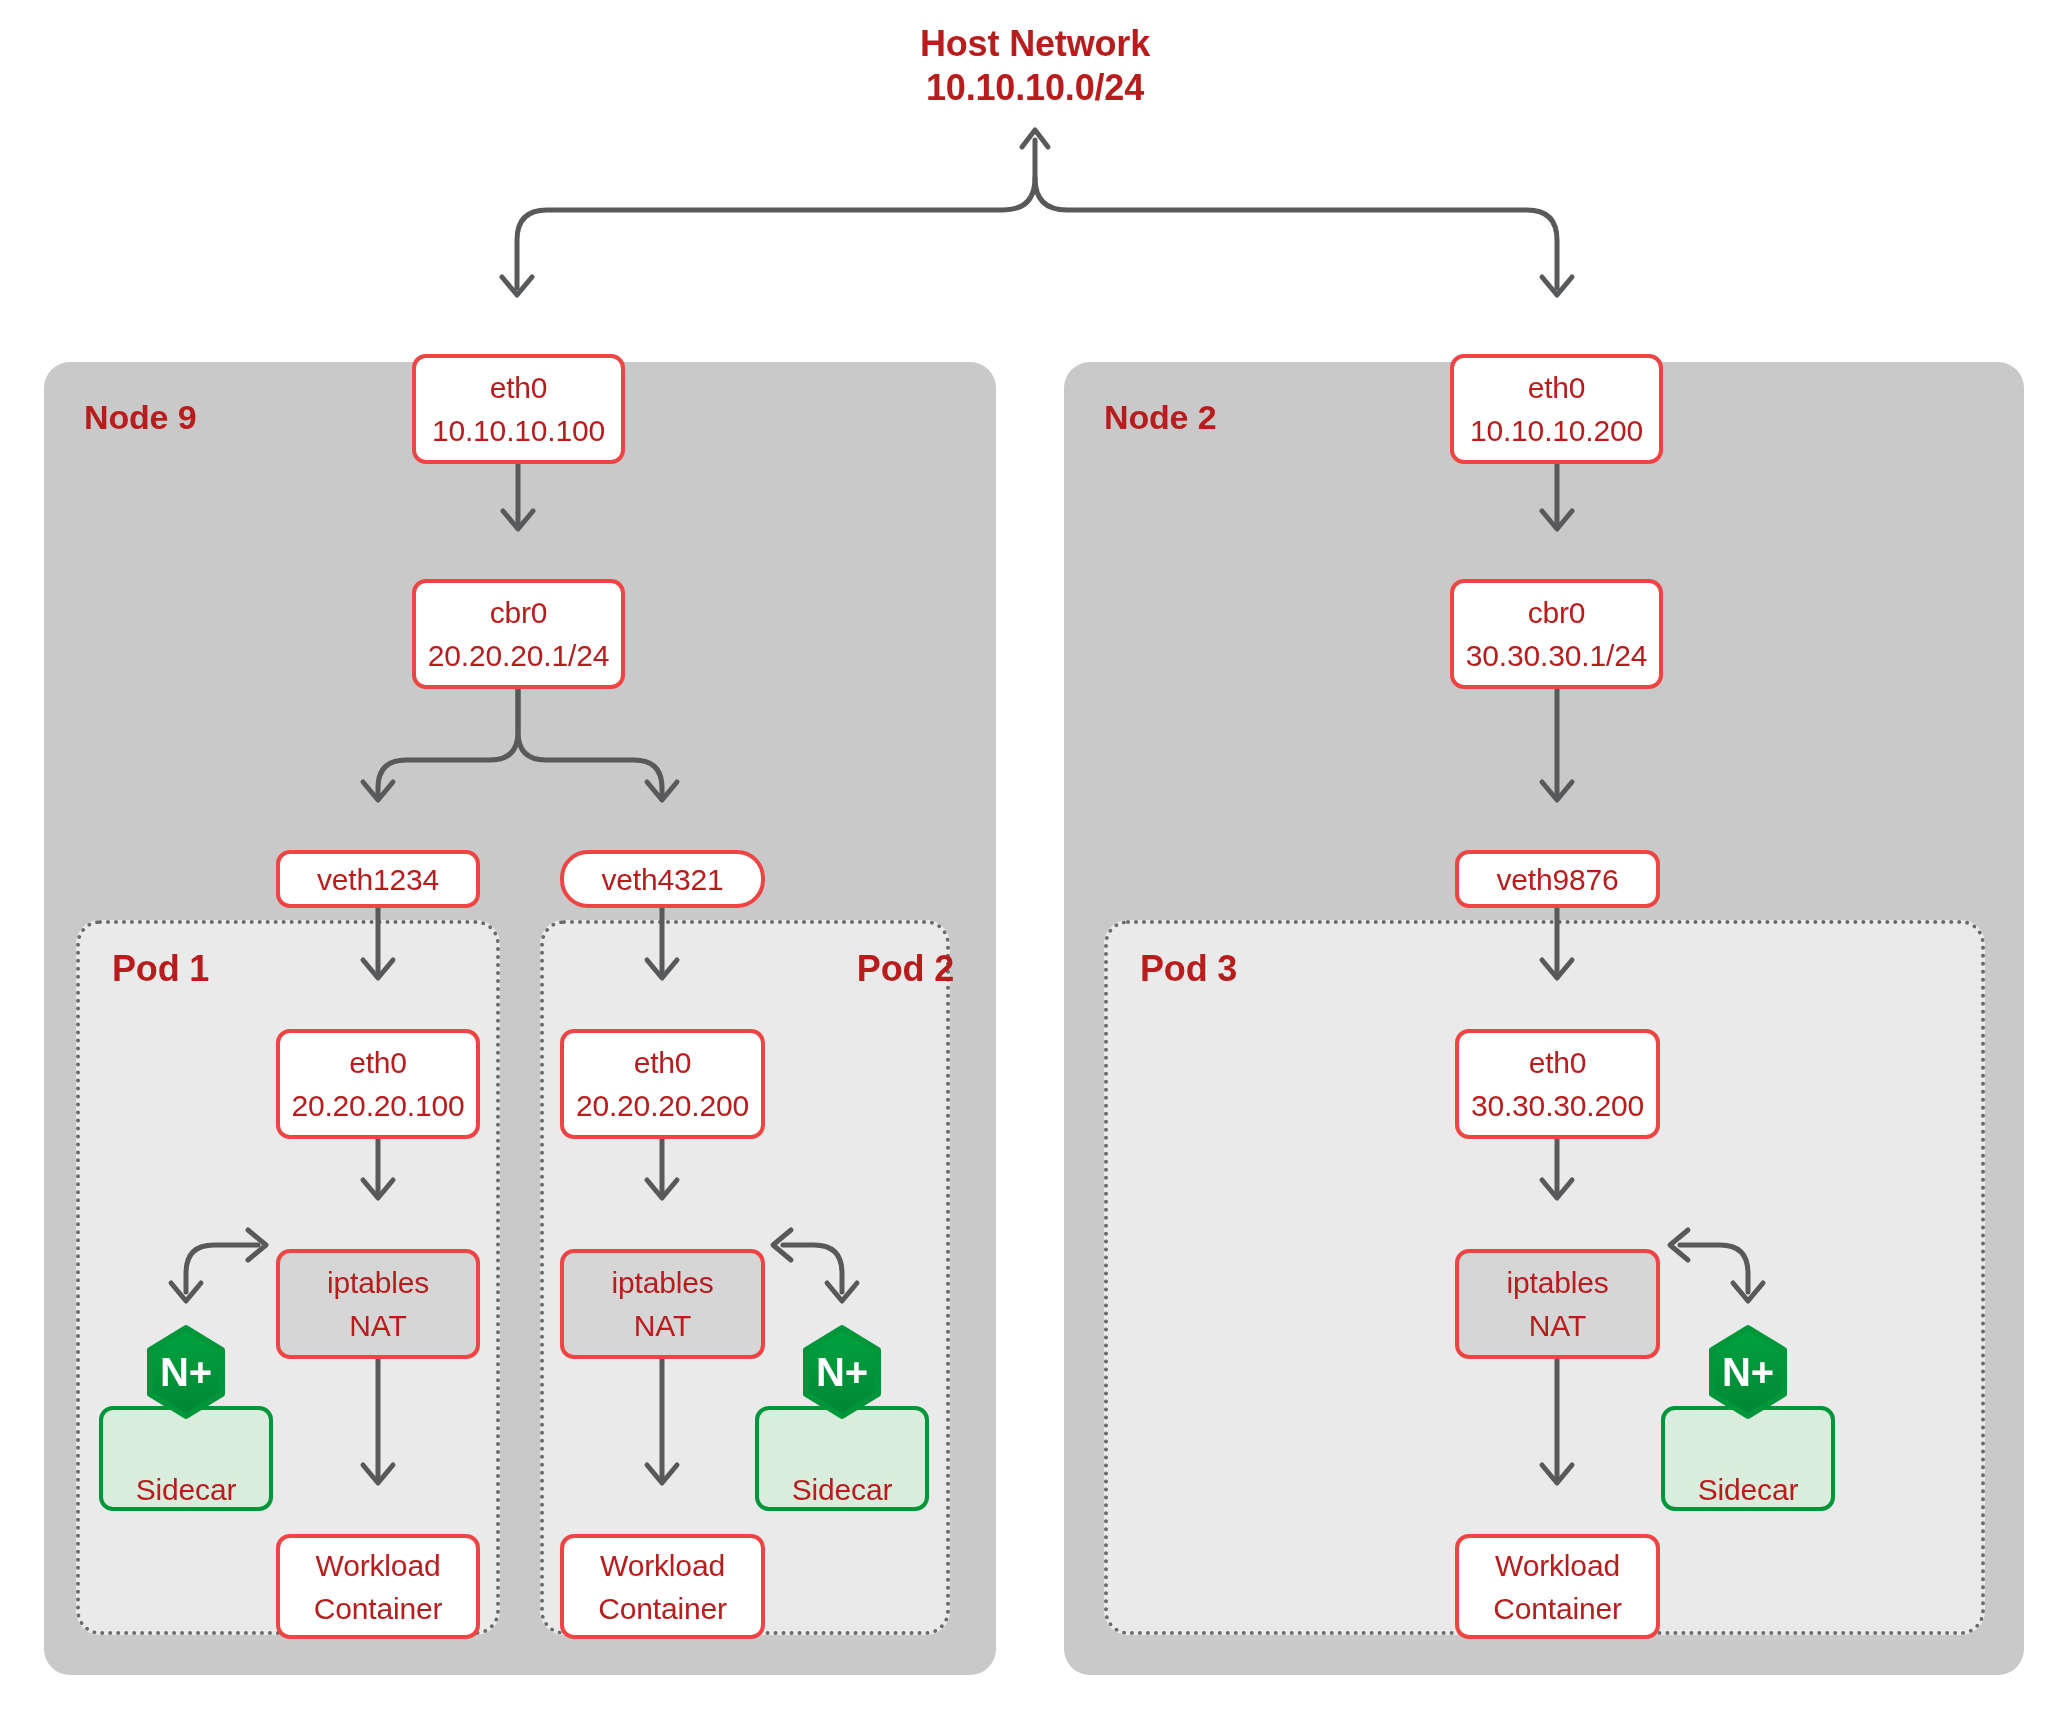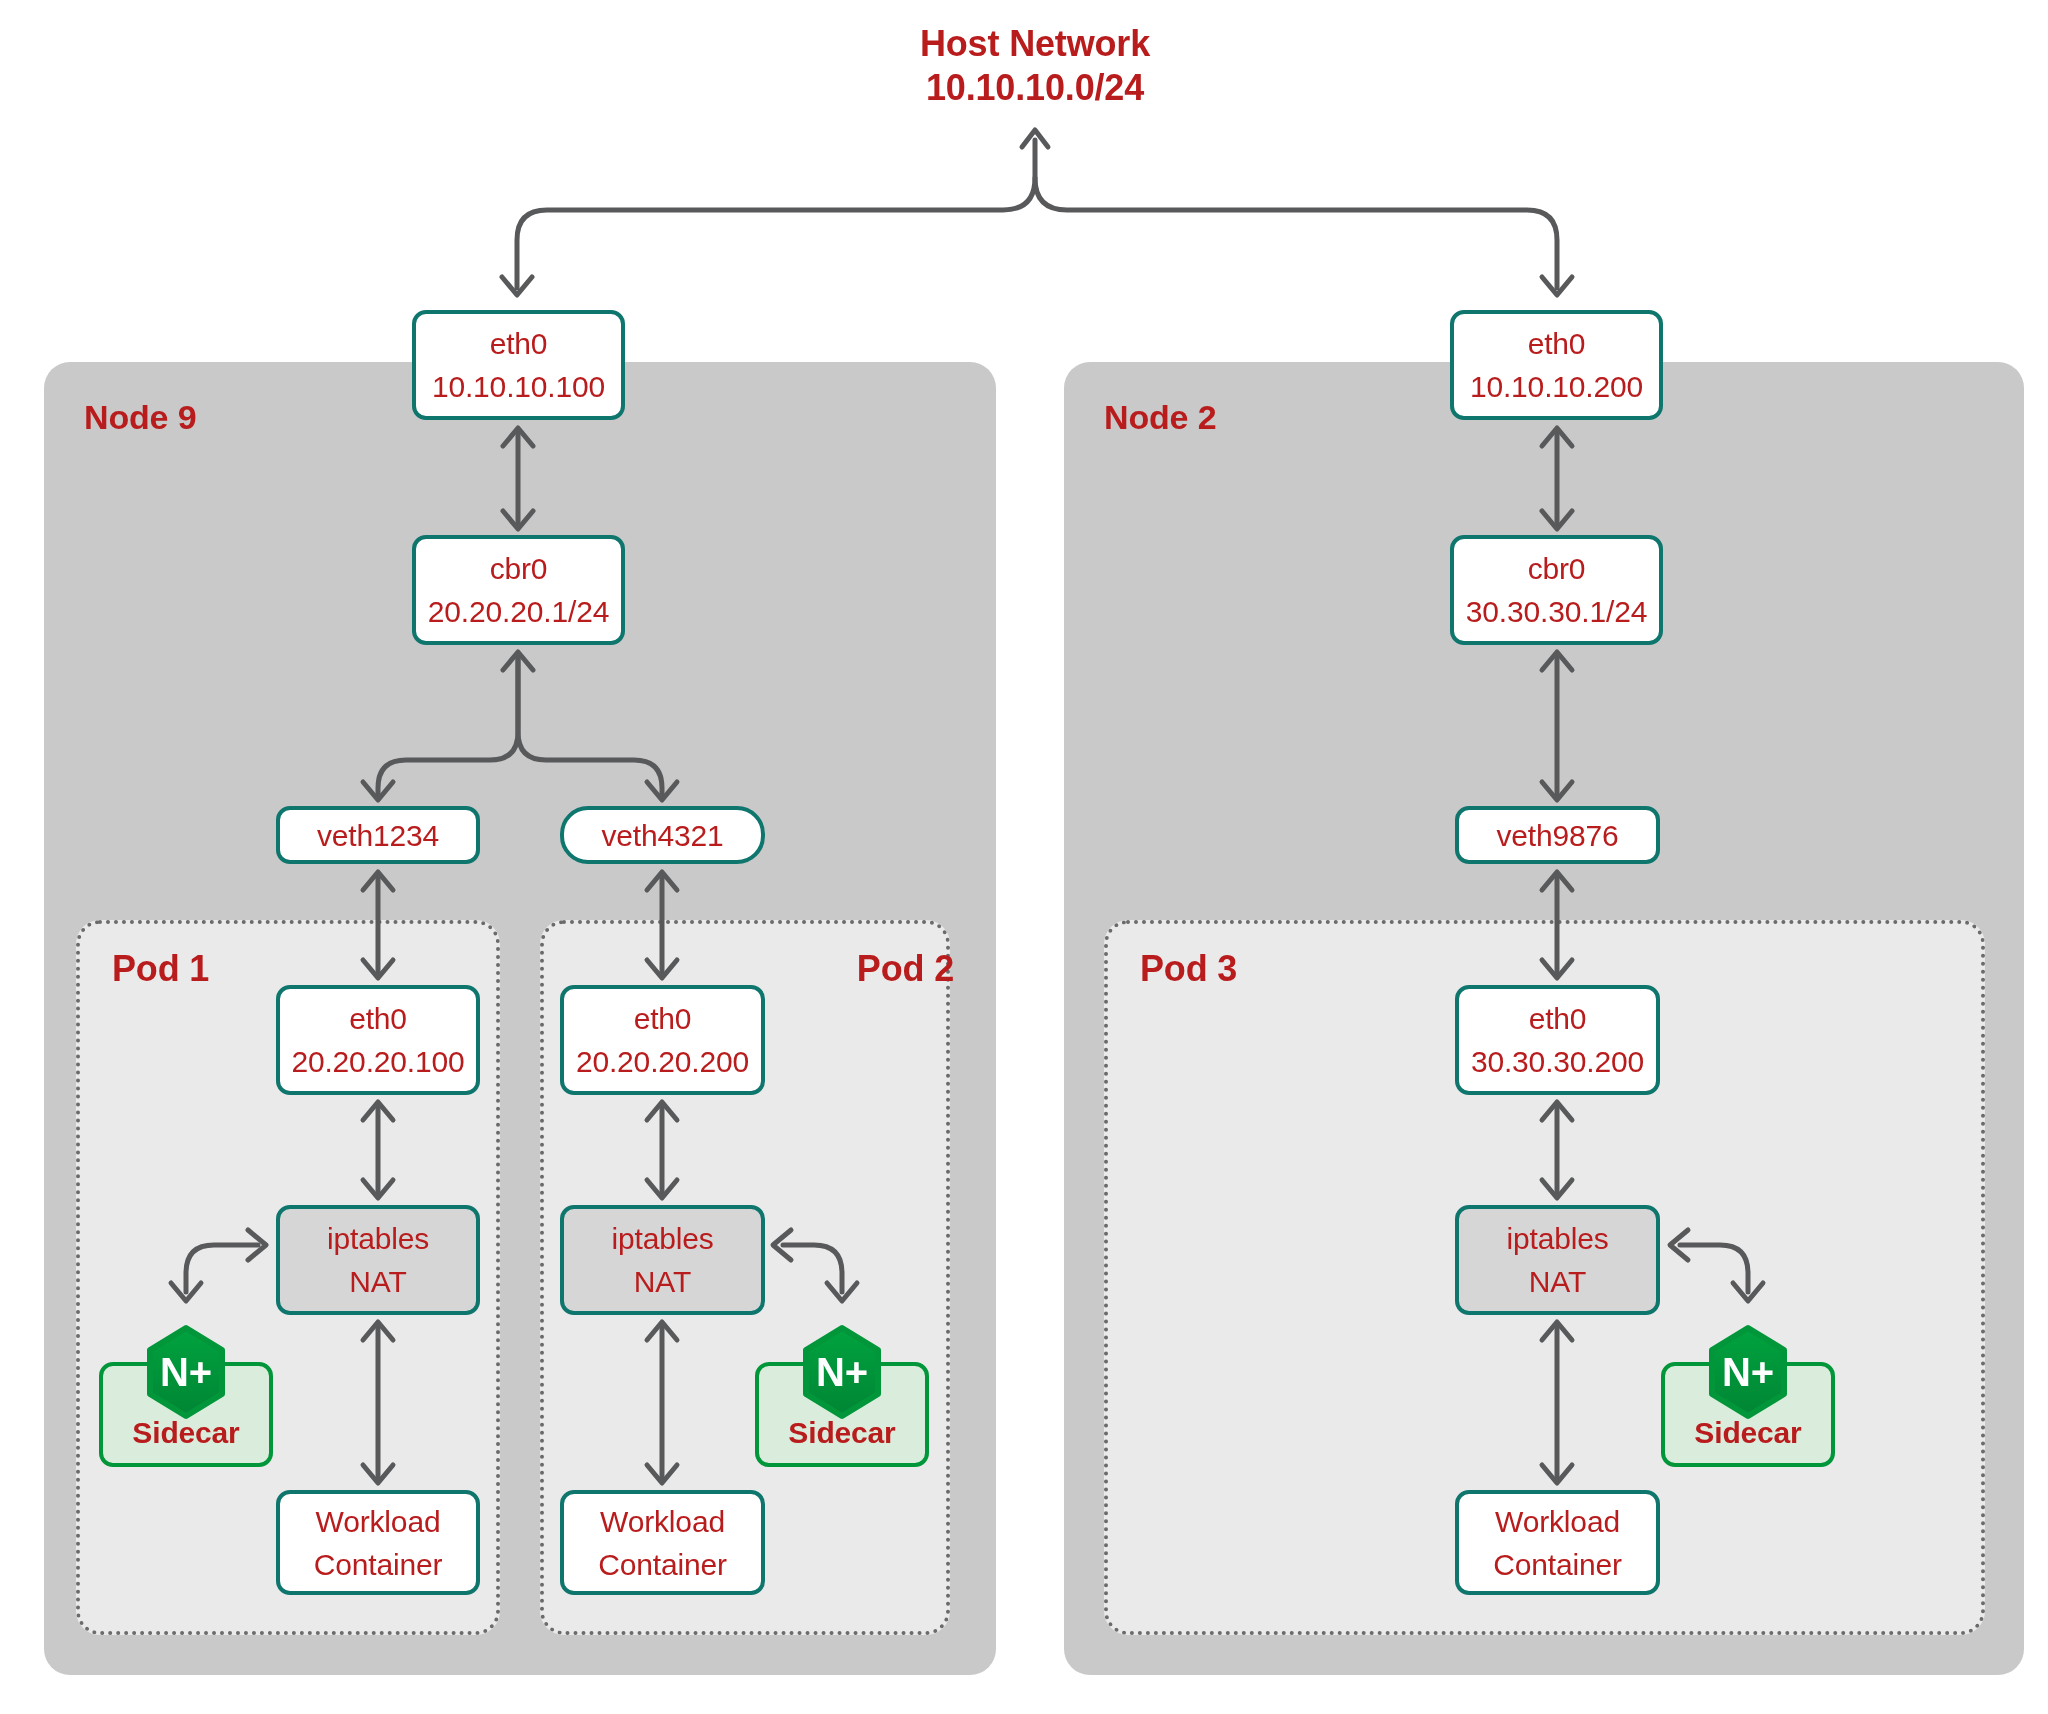--- a/index.html
+++ b/index.html
@@ -8,28 +8,28 @@
     font-family:"Liberation Sans","DejaVu Sans",sans-serif;color:#b91c1c;
     letter-spacing:-0.01em;
   }
   .node{position:absolute;background:#c9c9c9;border-radius:26px;}
   .pod{position:absolute;background:#eaeaea;border:4px dotted #6a6b6d;border-radius:24px;box-sizing:border-box;}
   .zone-label{position:absolute;font-weight:bold;white-space:nowrap;}
   .node-label{font-size:34px;}
   .pod-label{font-size:36px;}
   .box{
     position:absolute;box-sizing:border-box;background:#ffffff;
-    border:4px solid #0f766e;border-radius:14px;
+    border:4px solid #ef4444;border-radius:14px;
     display:flex;flex-direction:column;justify-content:center;
-    font-size:30px;line-height:43px;text-align:center;white-space:nowrap;
+    font-size:30px;line-height:43px;text-align:center;white-space:nowrap;margin-top:44px;
   }
   .box.nat{background:#d6d6d6;}
   .box.sidecar{
     background:#daecdc;border-color:#009639;
-    justify-content:flex-end;padding-bottom:13px;line-height:34px;font-weight:bold;
+    justify-content:flex-end;padding-bottom:0;line-height:34px;
   }
   .title{
     position:absolute;left:835px;top:22px;width:400px;text-align:center;
     font-weight:bold;font-size:36px;line-height:44px;
   }
   svg.layer{position:absolute;left:0;top:0;pointer-events:none;}
   .stroke{stroke:#58595b;stroke-width:5;fill:none;stroke-linecap:round;stroke-linejoin:round;}
   .hex{stroke:#009639;stroke-width:6;stroke-linejoin:round;}
   .hex-label{fill:#ffffff;font-family:"Liberation Sans","DejaVu Sans",sans-serif;
     font-weight:bold;font-size:40px;text-anchor:middle;}

